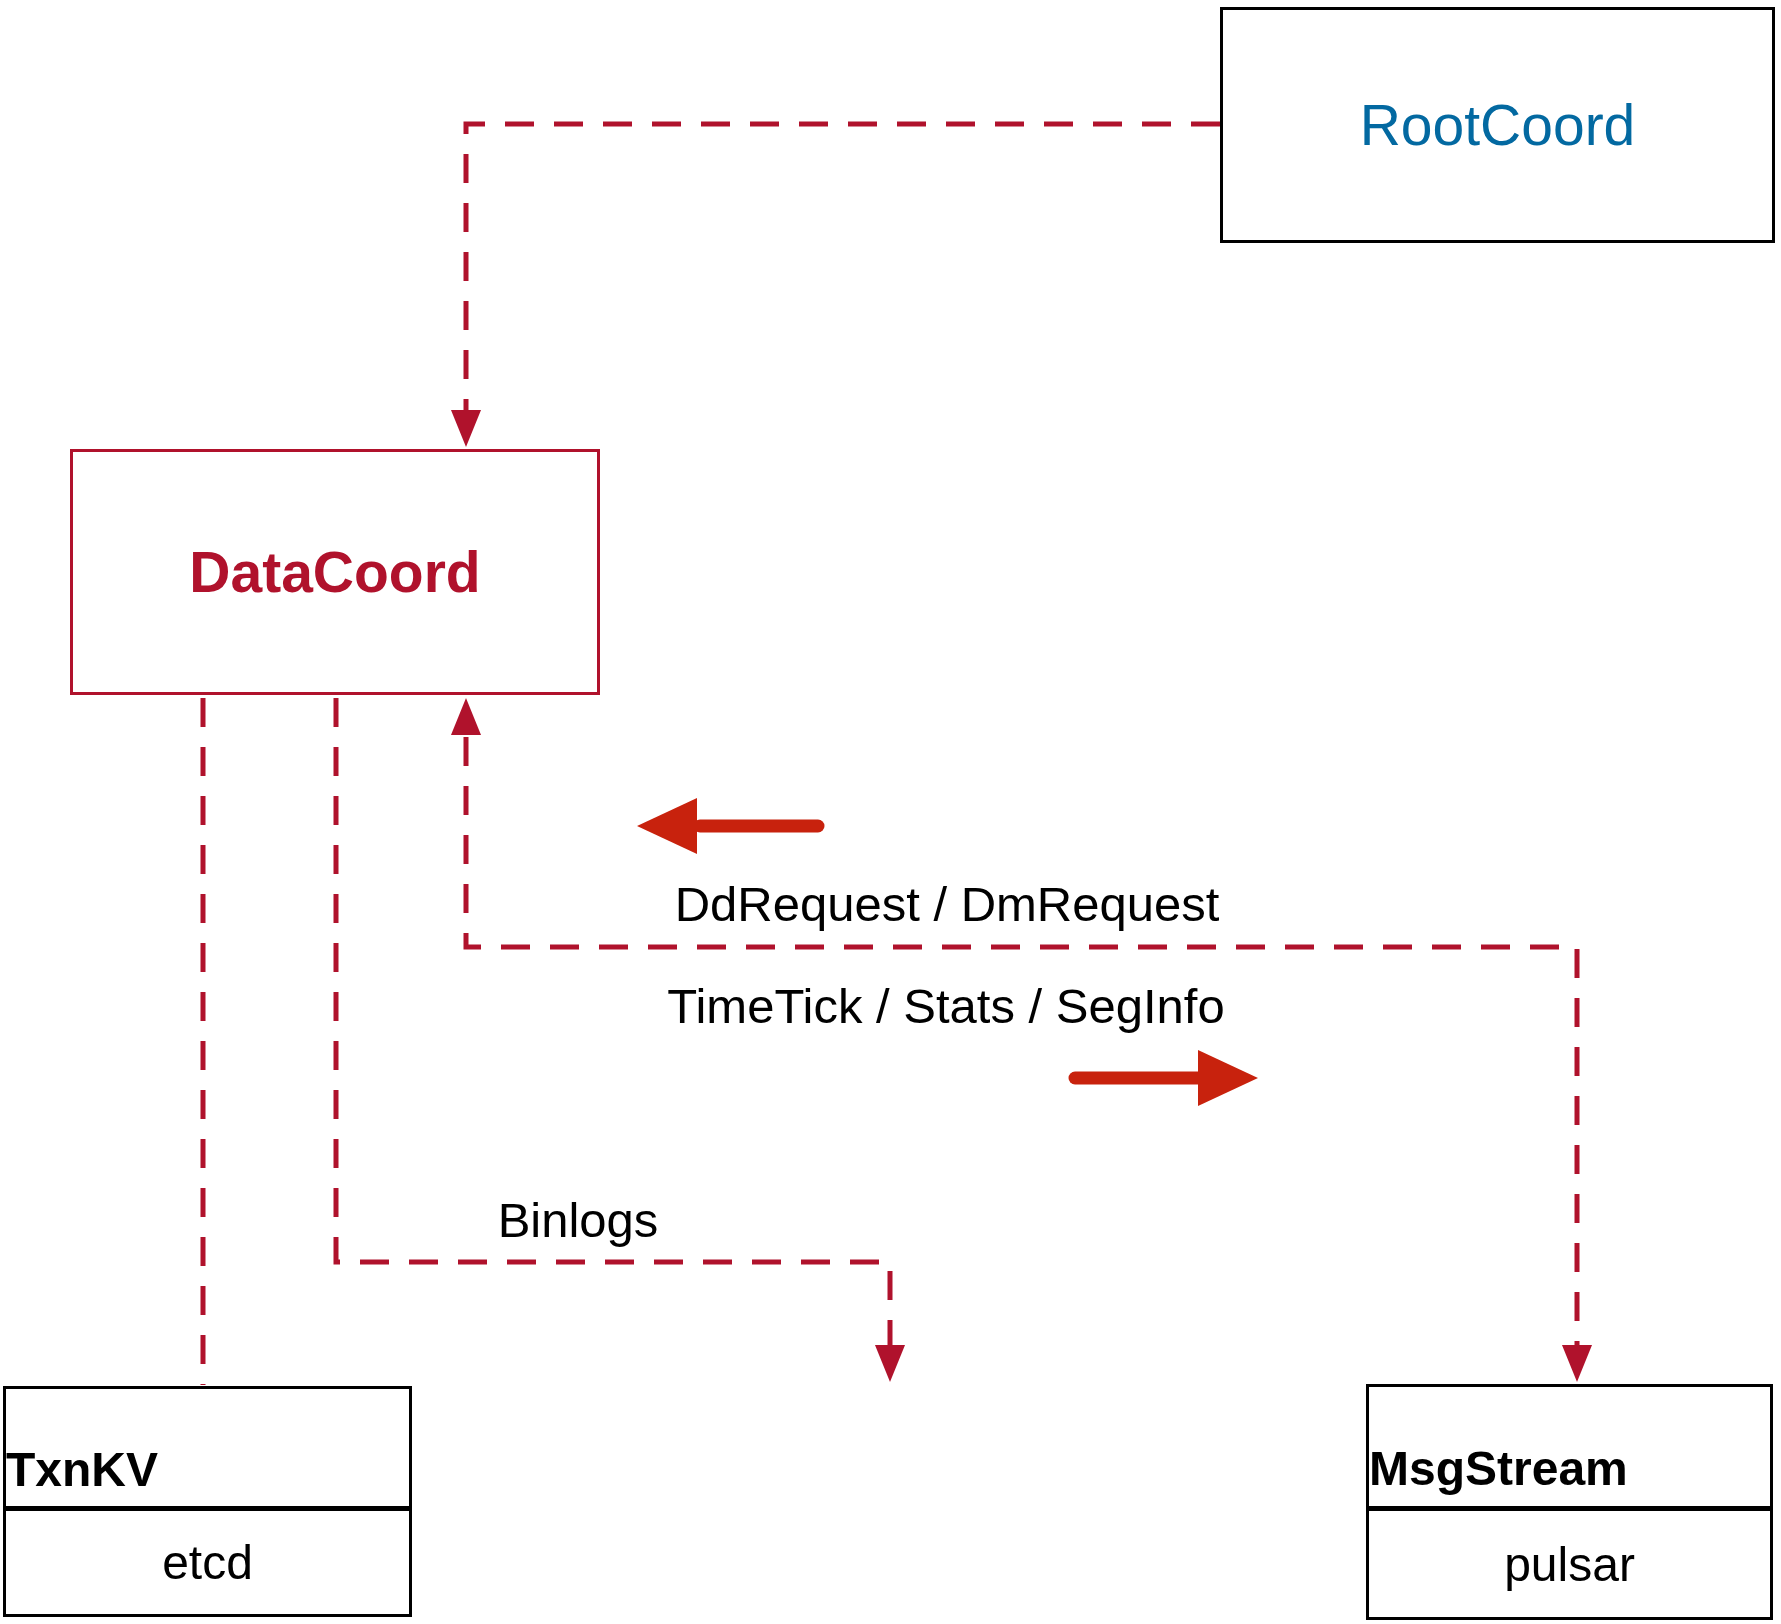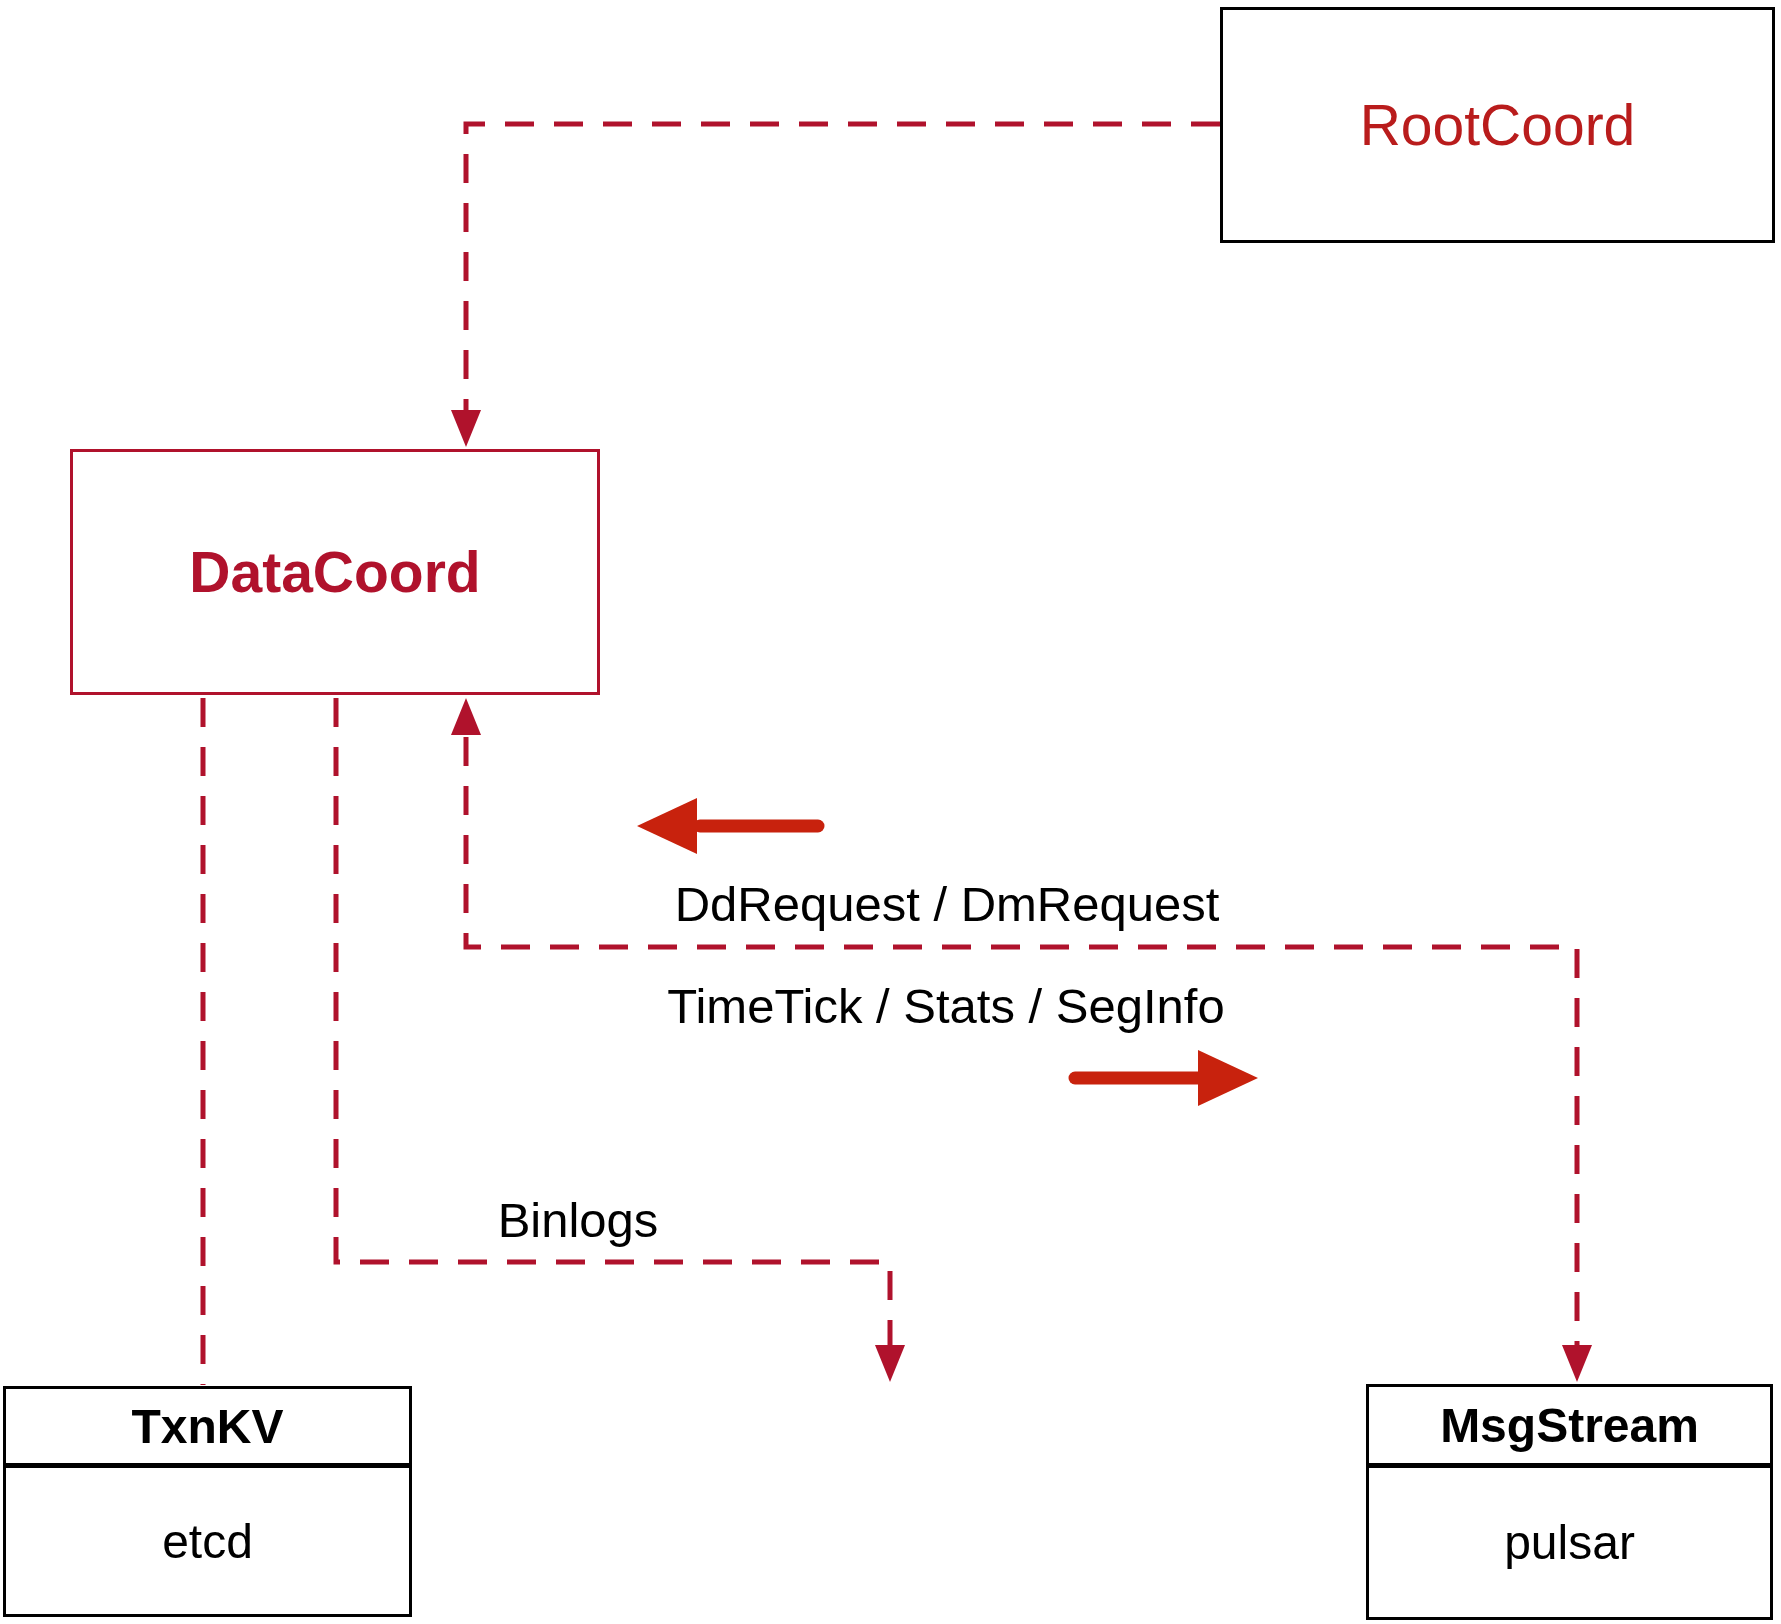--- a/index.html
+++ b/index.html
@@ -46,44 +46,45 @@
     display: flex;
     align-items: center;
     justify-content: center;
     background: #ffffff;
     box-sizing: border-box;
     font-size: 57px;
     white-space: nowrap;
   }
   .node.black-box {
     border: 3px solid var(--boxborder, #000000);
-    color: #b91c1c;
+    color: #0369a1;
   }
   .node.crimson-box {
     border: 3px solid var(--crimson, #B0122C);
     color: var(--crimson, #B0122C);
     font-weight: bold;
   }
   .tbl {
     position: absolute;
     display: flex;
     flex-direction: column;
     background: #ffffff;
     box-sizing: border-box;
     border: 3px solid var(--boxborder, #000000);
   }
   .tbl-header {
     display: flex;
     align-items: center;
-    justify-content: center;
+    justify-content: flex-start;
     border-bottom: 5px solid var(--boxborder, #000000);
     font-weight: bold;
     font-size: 48px;
     color: #000000;
     box-sizing: border-box;
+    margin-top: 43px;
   }
   .tbl-body {
     flex: 1;
     display: flex;
     flex-direction: column;
     align-items: center;
     justify-content: center;
     font-size: 48px;
     line-height: 61px;
     color: #000000;

